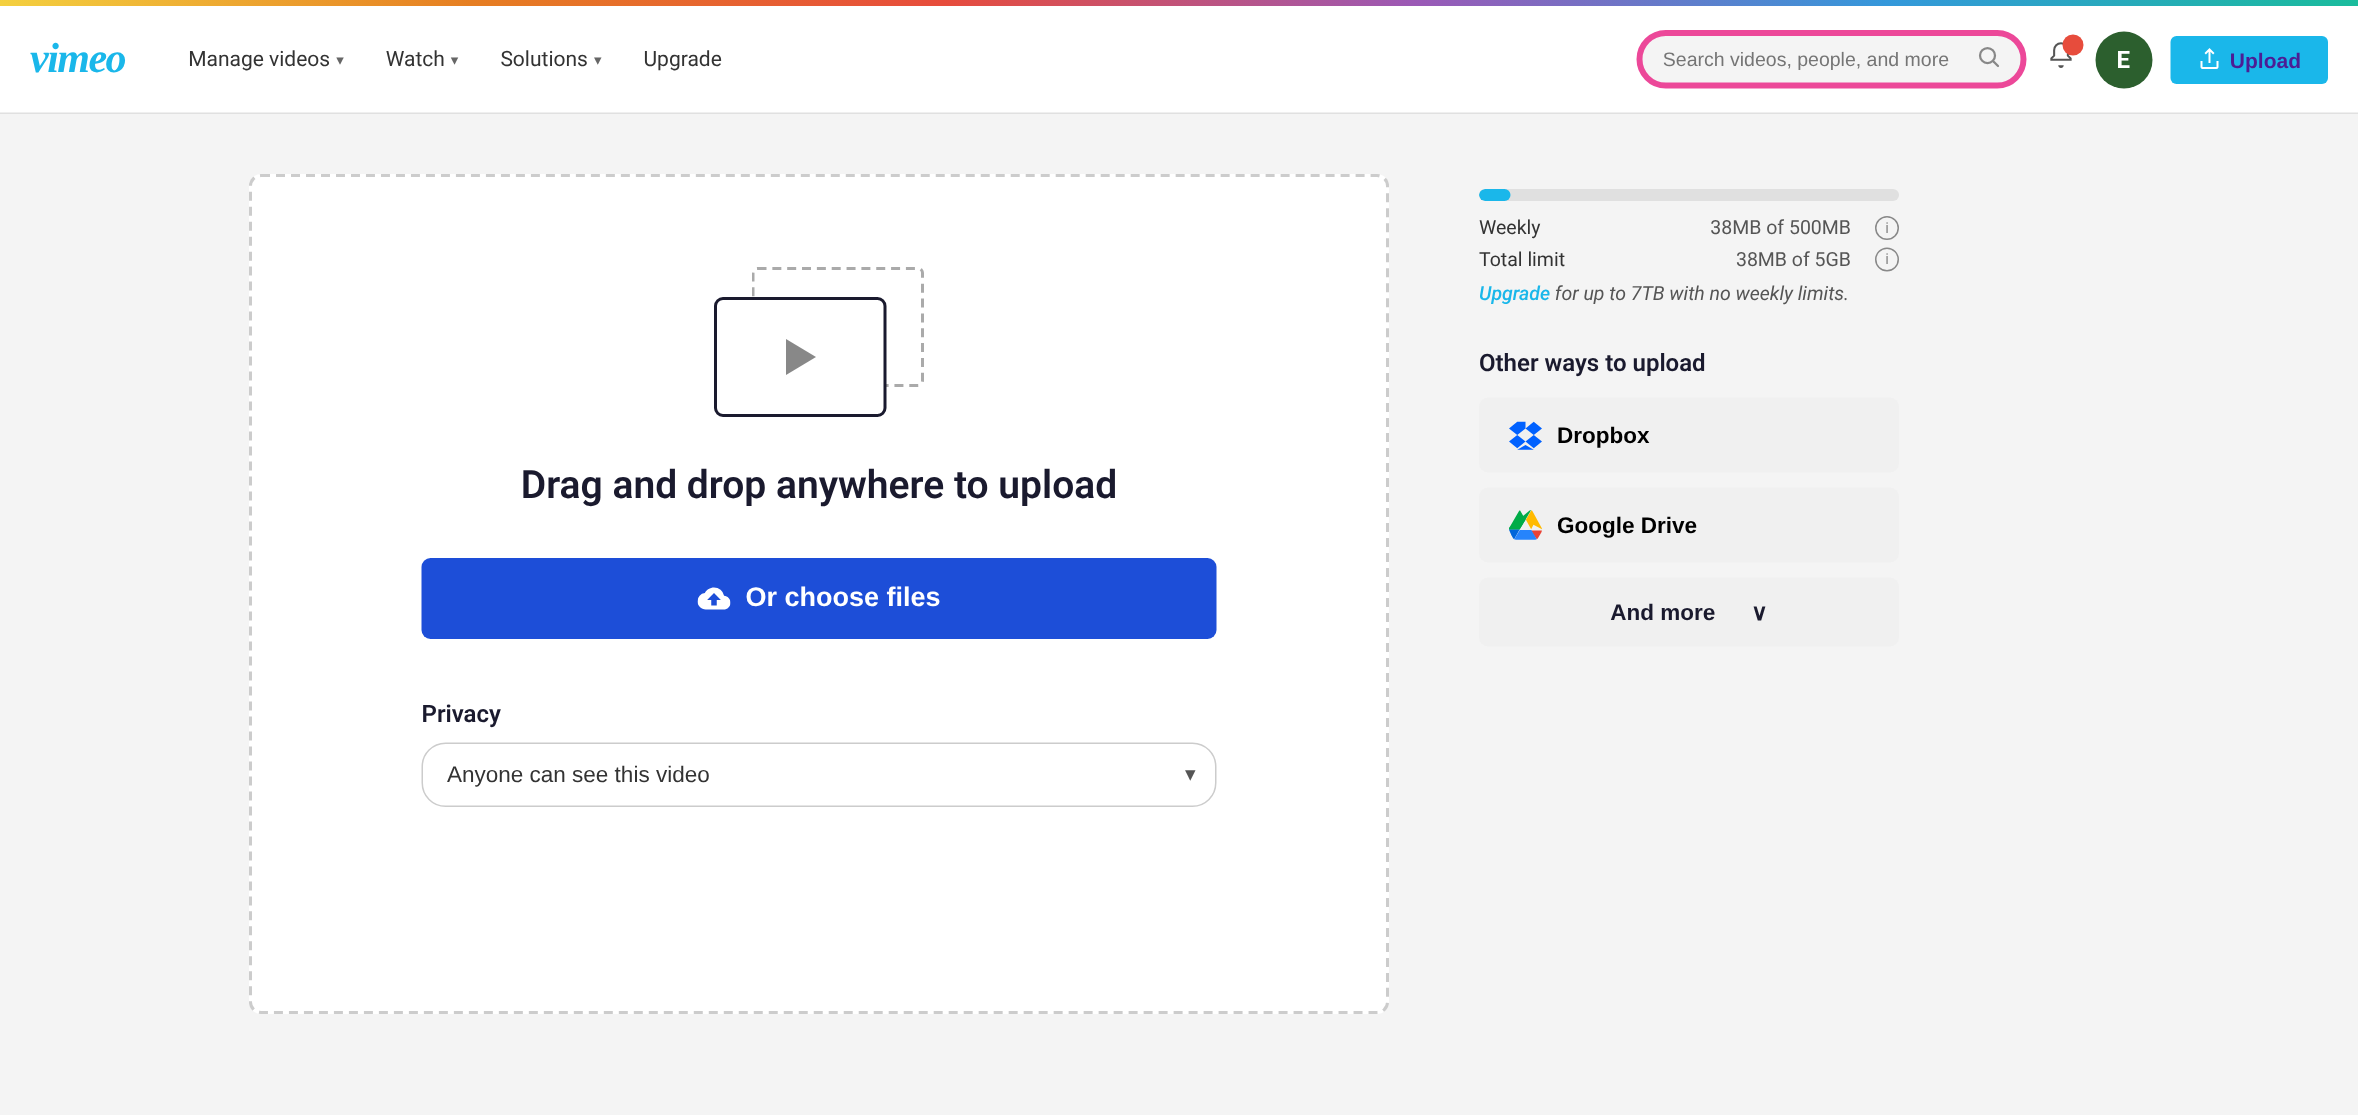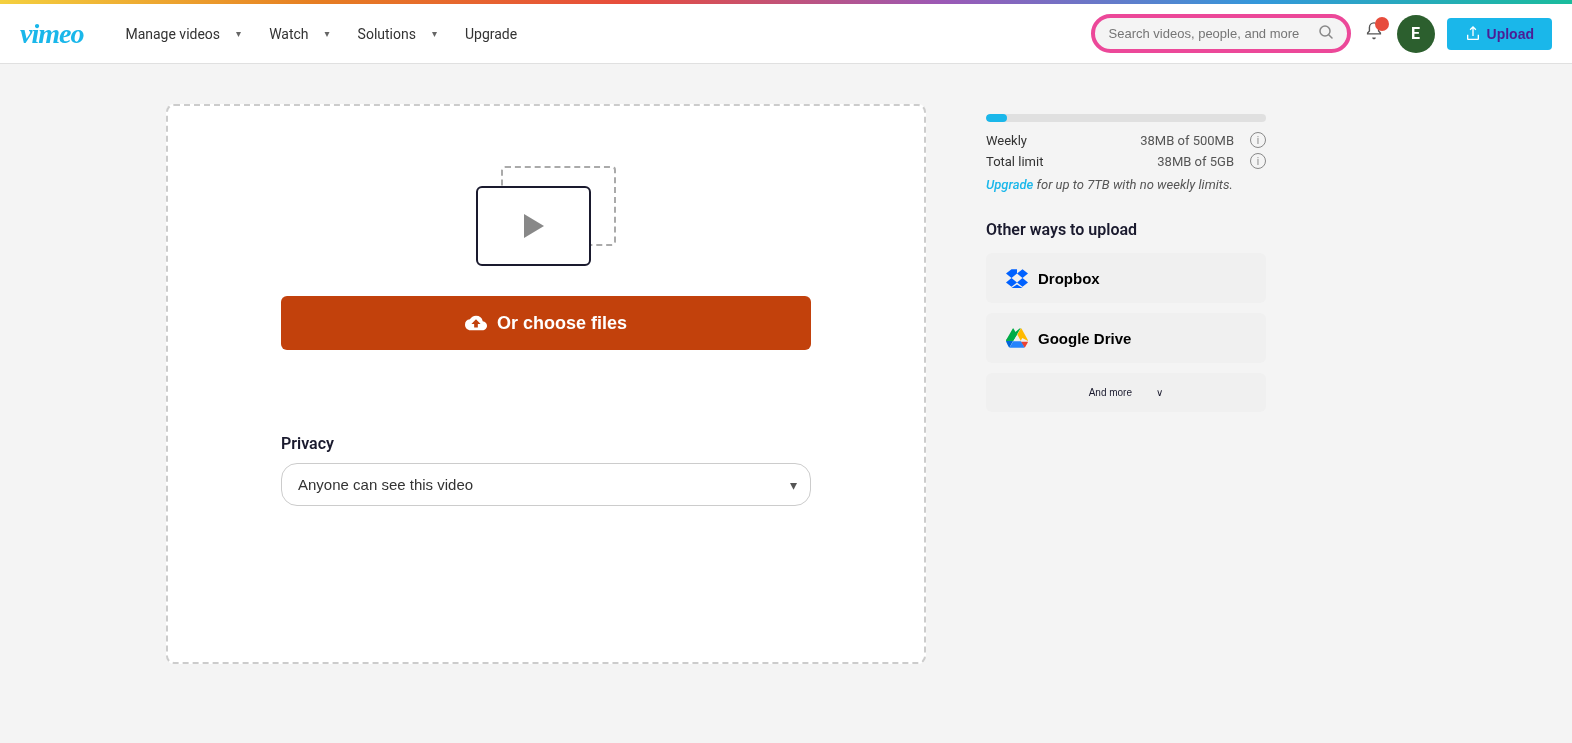--- a/index.html
+++ b/index.html
@@ -10,21 +10,21 @@
       height: 4px;
       background: linear-gradient(to right, #f4d03f, #e67e22, #e74c3c, #9b59b6, #3498db, #1abc9c);
     }
 
     
     .header {
       background: #ffffff;
       display: flex;
       align-items: center;
       padding: 0 20px;
-      height: 60px;
+      height: 72px;
       border-bottom: 1px solid #e0e0e0;
     }
 
     .logo {
       font-size: 28px;
       font-weight: 900;
       color: #1ab7ea;
       font-style: italic;
       margin-right: 30px;
       letter-spacing: -1px;
@@ -34,21 +34,21 @@
     .nav {
       display: flex;
       align-items: center;
       gap: 4px;
       flex: 1;
     }
 
     .nav-item {
       display: flex;
       align-items: center;
-      gap: 16px;
+      gap: 4px;
       padding: 8px 12px;
       font-size: 14px;
       color: #333;
       cursor: pointer;
       border-radius: 4px;
       white-space: nowrap;
     }
 
     .nav-arrow {
       font-size: 10px;
@@ -198,39 +198,38 @@
     .drag-text {
       font-size: 26px;
       font-weight: 600;
       color: #1a1a2e;
       text-align: center;
       line-height: 1.3;
       margin-bottom: 30px;
     }
 
     .choose-files-btn {
-      background: #c2410c;
+      background: #1d4ed8;
       color: white;
       border: none;
       border-radius: 6px;
       padding: 16px 0;
       width: 530px;
       font-size: 18px;
       font-weight: 600;
       cursor: pointer;
       display: flex;
       align-items: center;
       justify-content: center;
       gap: 10px;
       margin-bottom: 40px;
     }
 
     .privacy-section {
       width: 530px;
-      margin-top: 44px;
     }
 
     .privacy-label {
       font-size: 16px;
       font-weight: 600;
       color: #1a1a2e;
       margin-bottom: 10px;
       display: block;
     }
 
@@ -351,22 +350,22 @@
       color: #0061ff;
       font-size: 20px;
     }
 
     .and-more-btn {
       background: #f0f0f0;
       border: none;
       border-radius: 6px;
       padding: 14px 20px;
       width: 100%;
-      font-size: 10px;
-      font-weight: 400;
+      font-size: 15px;
+      font-weight: 700;
       color: #1a1a2e;
       cursor: pointer;
       display: flex;
       align-items: center;
       justify-content: center;
       gap: 24px;
       margin-top: 4px;
     }
 
     
@@ -444,20 +443,21 @@
 <div class="main">
 
   <div class="upload-area">
     <div class="video-icon-wrap">
       <div class="dashed-rect"></div>
       <div class="solid-rect">
         <div class="play-triangle"></div>
       </div>
     </div>
 
+    <div class="drag-text">Drag and drop anywhere to upload</div>
 
     <button class="choose-files-btn">
       <svg width="22" height="22" viewBox="0 0 24 24" fill="white">
         <path d="M19.35 10.04A7.49 7.49 0 0 0 12 4C9.11 4 6.6 5.64 5.35 8.04A5.994 5.994 0 0 0 0 14c0 3.31 2.69 6 6 6h13c2.76 0 5-2.24 5-5 0-2.64-2.05-4.78-4.65-4.96zM14 13v4h-4v-4H7l5-5 5 5h-3z"></path>
       </svg>
       <span>Or choose files</span>
     </button>
 
     <div class="privacy-section">
       <span class="privacy-label">Privacy</span>

